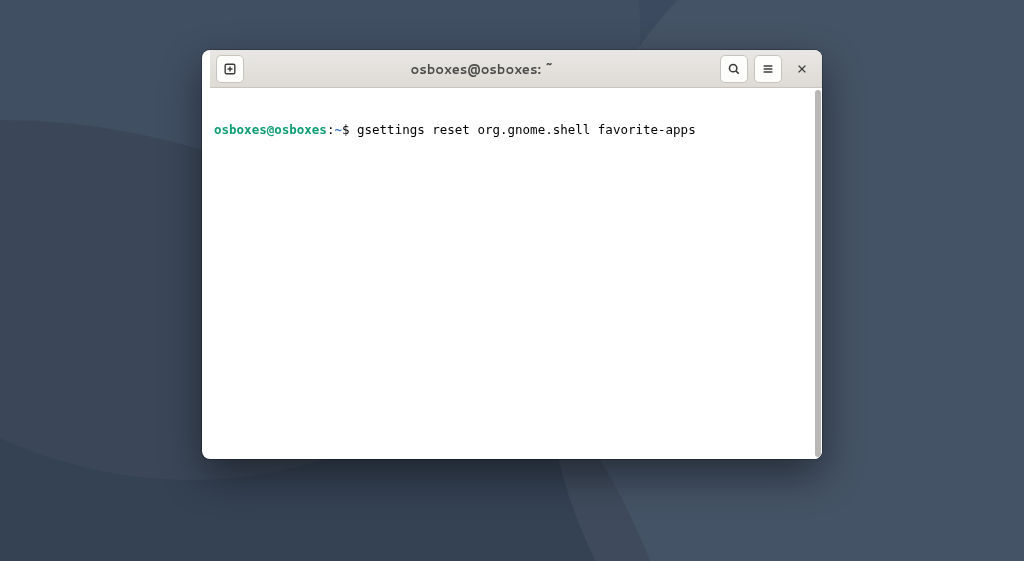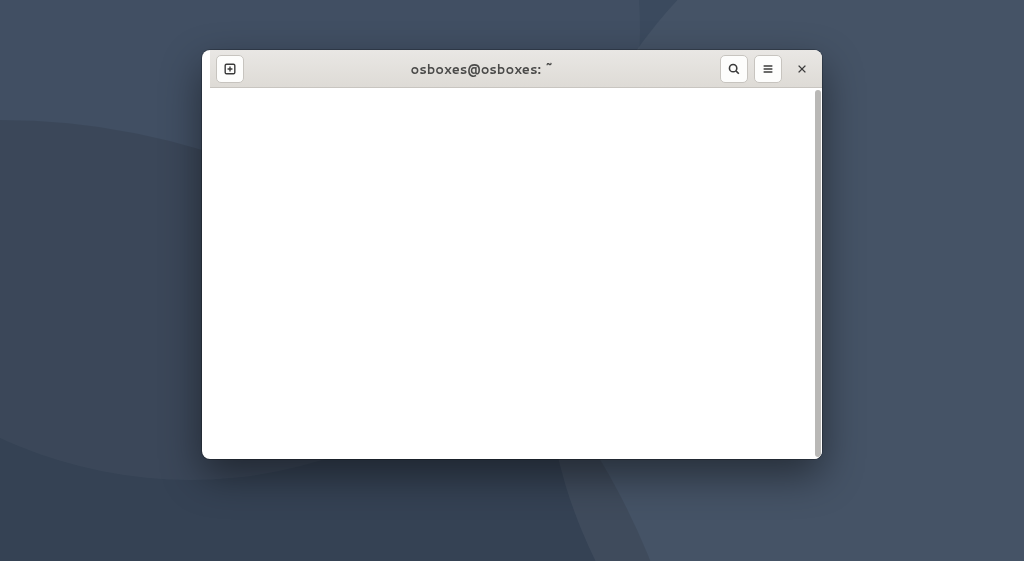--- a/index.html
+++ b/index.html
@@ -155,16 +155,17 @@
           <line x1="3.5" y1="3.5" x2="12.5" y2="12.5"></line>
           <line x1="12.5" y1="3.5" x2="3.5" y2="12.5"></line>
         </svg>
       </div>
     </div>
 
   </div>
 
   <div class="term-wrap">
     <div class="terminal">
+      <span class="line"><span class="prompt-host">osboxes@osboxes</span><span class="prompt-sep">:</span><span class="prompt-path">~</span><span class="prompt-sym">$ </span><span class="cmd">gsettings reset org.gnome.shell favorite-apps</span></span>
     </div>
     <div class="scrollbar"></div>
   </div>
 </div>
 
 </body></html>

